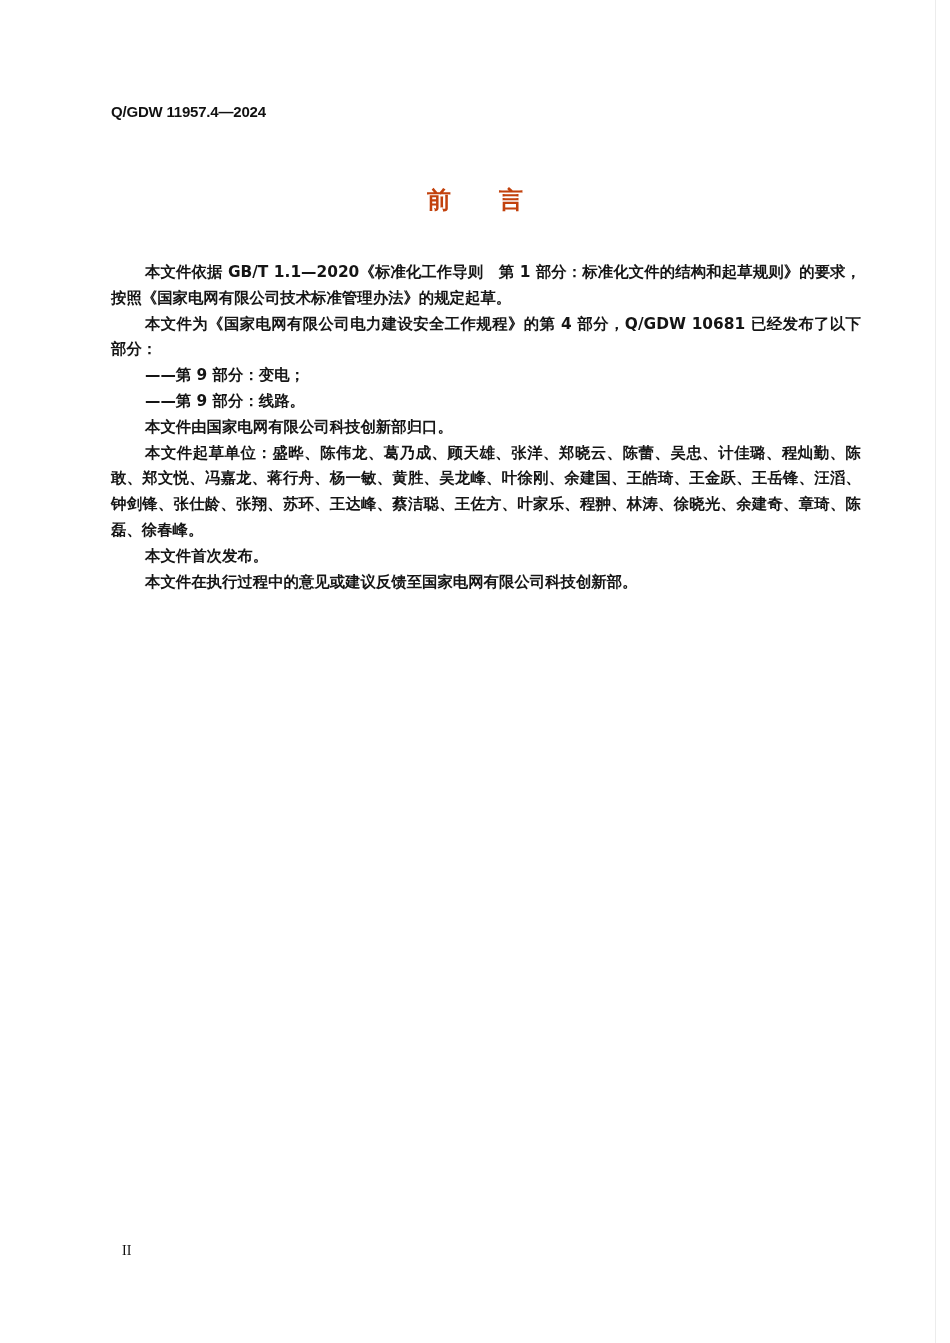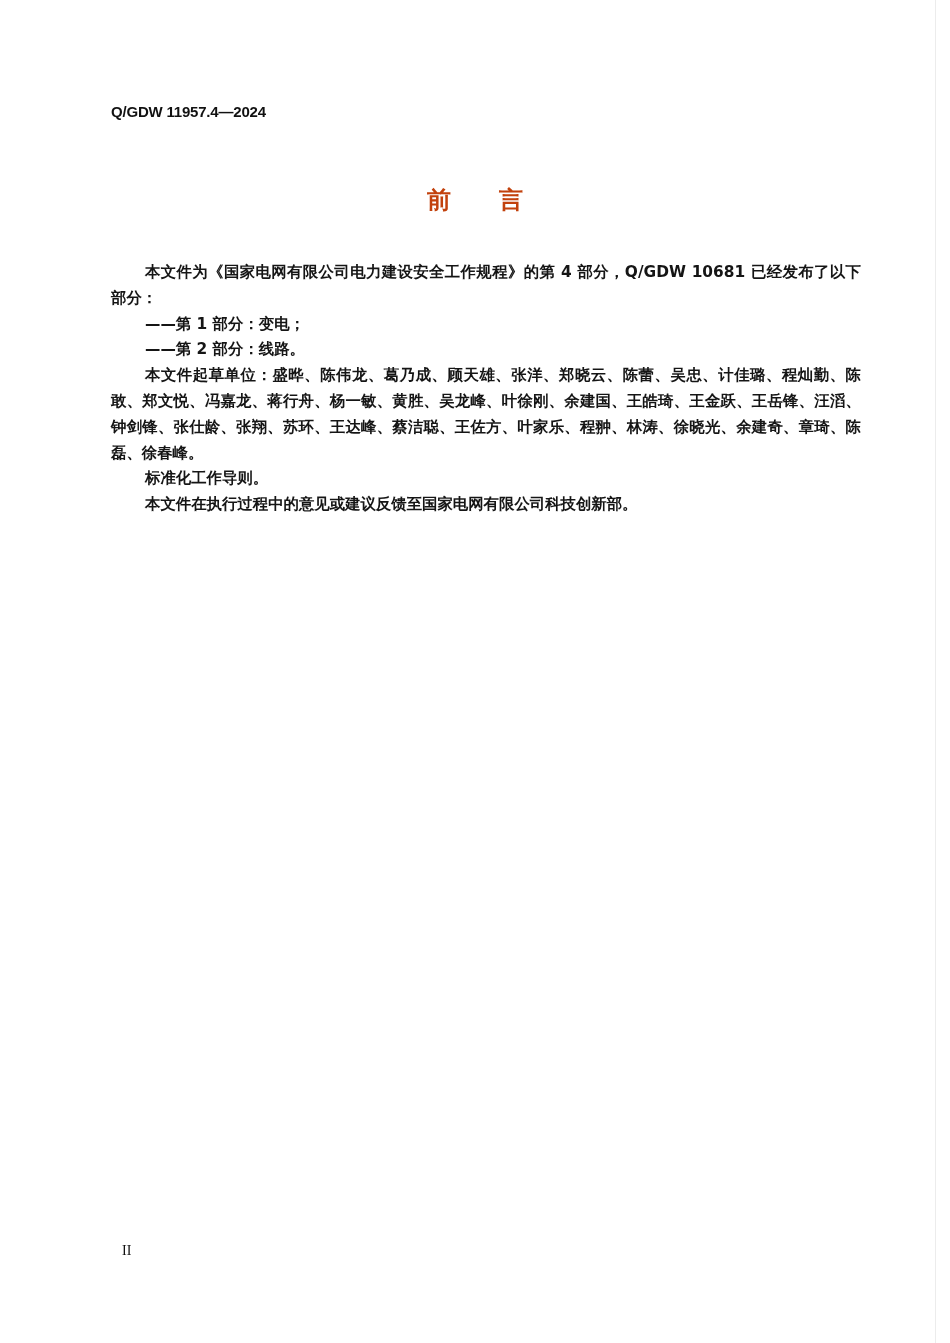--- a/index.html
+++ b/index.html
@@ -92,22 +92,24 @@
 <div class="page">
   <div class="edge-line"></div>
 
   <div class="doc-code">Q/GDW 11957.4—2024</div>
 
   <div class="title">
     <span>前</span><span class="gap"></span><span>言</span>
   </div>
 
   <div class="body">
+    <p>本文件依据 GB/T 1.1—2020《标准化工作导则　第 1 部分：标准化文件的结构和起草规则》的要求，按照《国家电网有限公司技术标准管理办法》的规定起草。</p>
     <p>本文件为《国家电网有限公司电力建设安全工作规程》的第 4 部分，Q/GDW 10681 已经发布了以下部分：</p>
-    <p class="list">——第 1 部分：变电；</p>
-    <p class="list">——第 2 部分：线路。</p>
+    <p class="list">——第 9 部分：变电；</p>
+    <p class="list">——第 9 部分：线路。</p>
+    <p>本文件由国家电网有限公司科技创新部归口。</p>
     <p>本文件起草单位：盛晔、陈伟龙、葛乃成、顾天雄、张洋、郑晓云、陈蕾、吴忠、计佳璐、程灿勤、陈敢、郑文悦、冯嘉龙、蒋行舟、杨一敏、黄胜、吴龙峰、叶徐刚、余建国、王皓琦、王金跃、王岳锋、汪滔、钟剑锋、张仕龄、张翔、苏环、王达峰、蔡洁聪、王佐方、叶家乐、程翀、林涛、徐晓光、余建奇、章琦、陈磊、徐春峰。</p>
-    <p>标准化工作导则。</p>
+    <p>本文件首次发布。</p>
     <p>本文件在执行过程中的意见或建议反馈至国家电网有限公司科技创新部。</p>
   </div>
 
   <div class="page-num">II</div>
 </div>
 
 </body></html>

